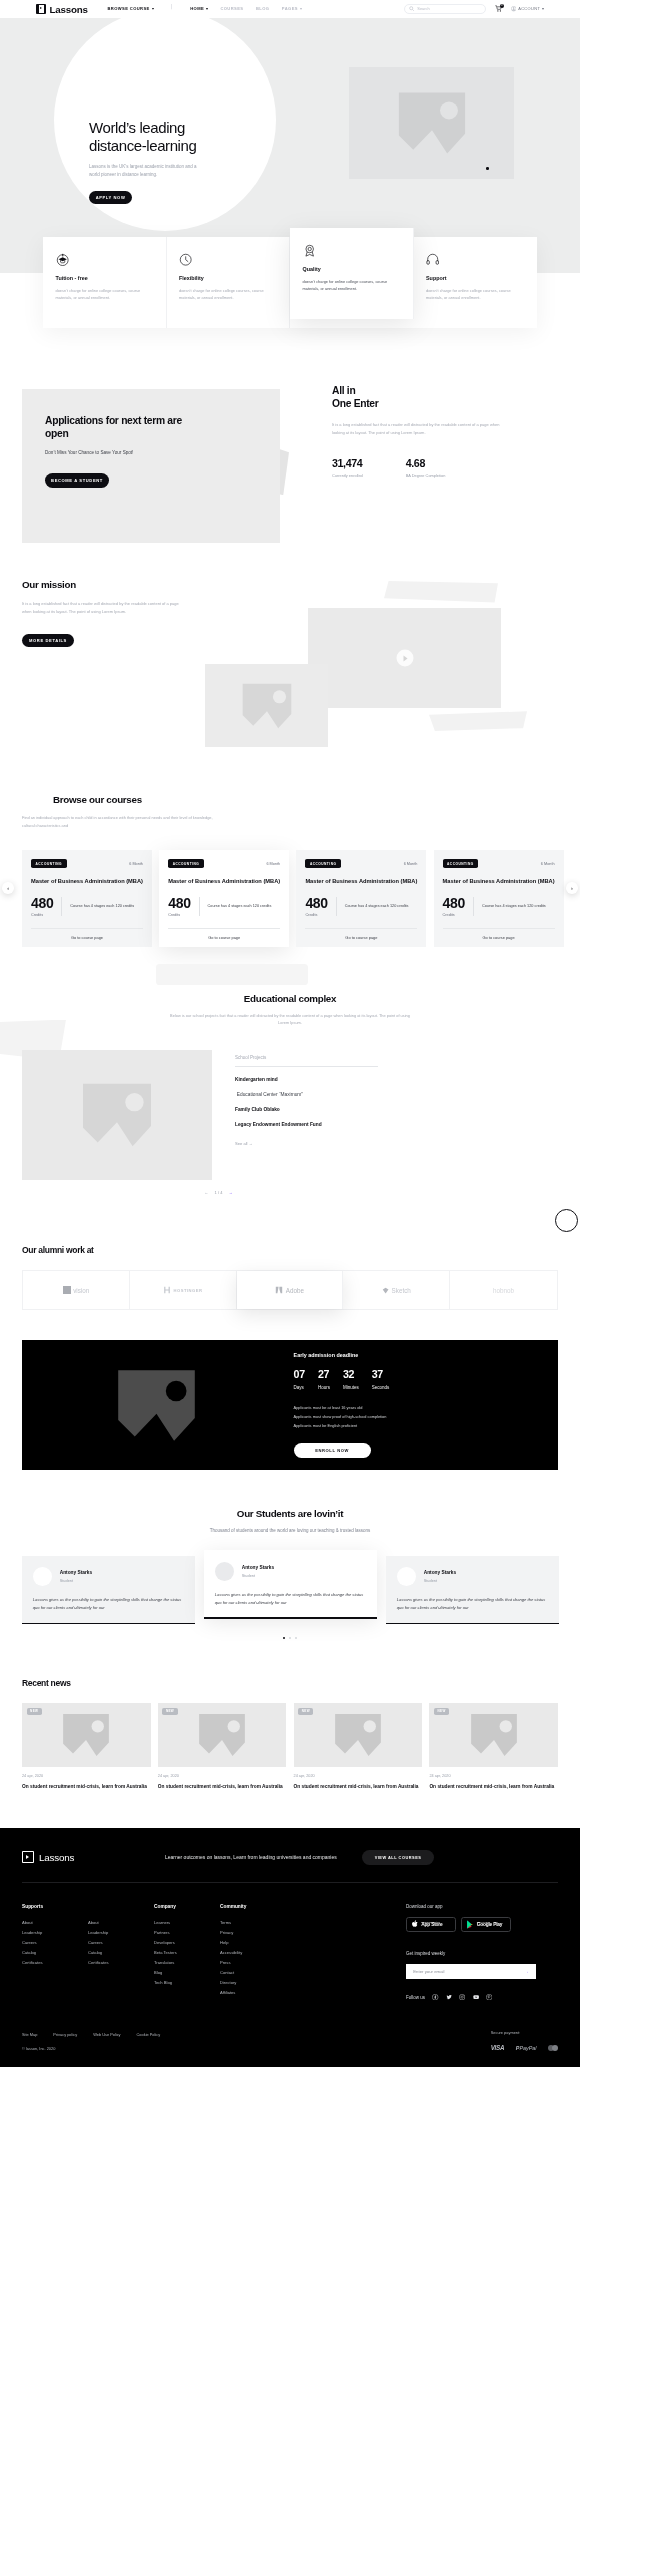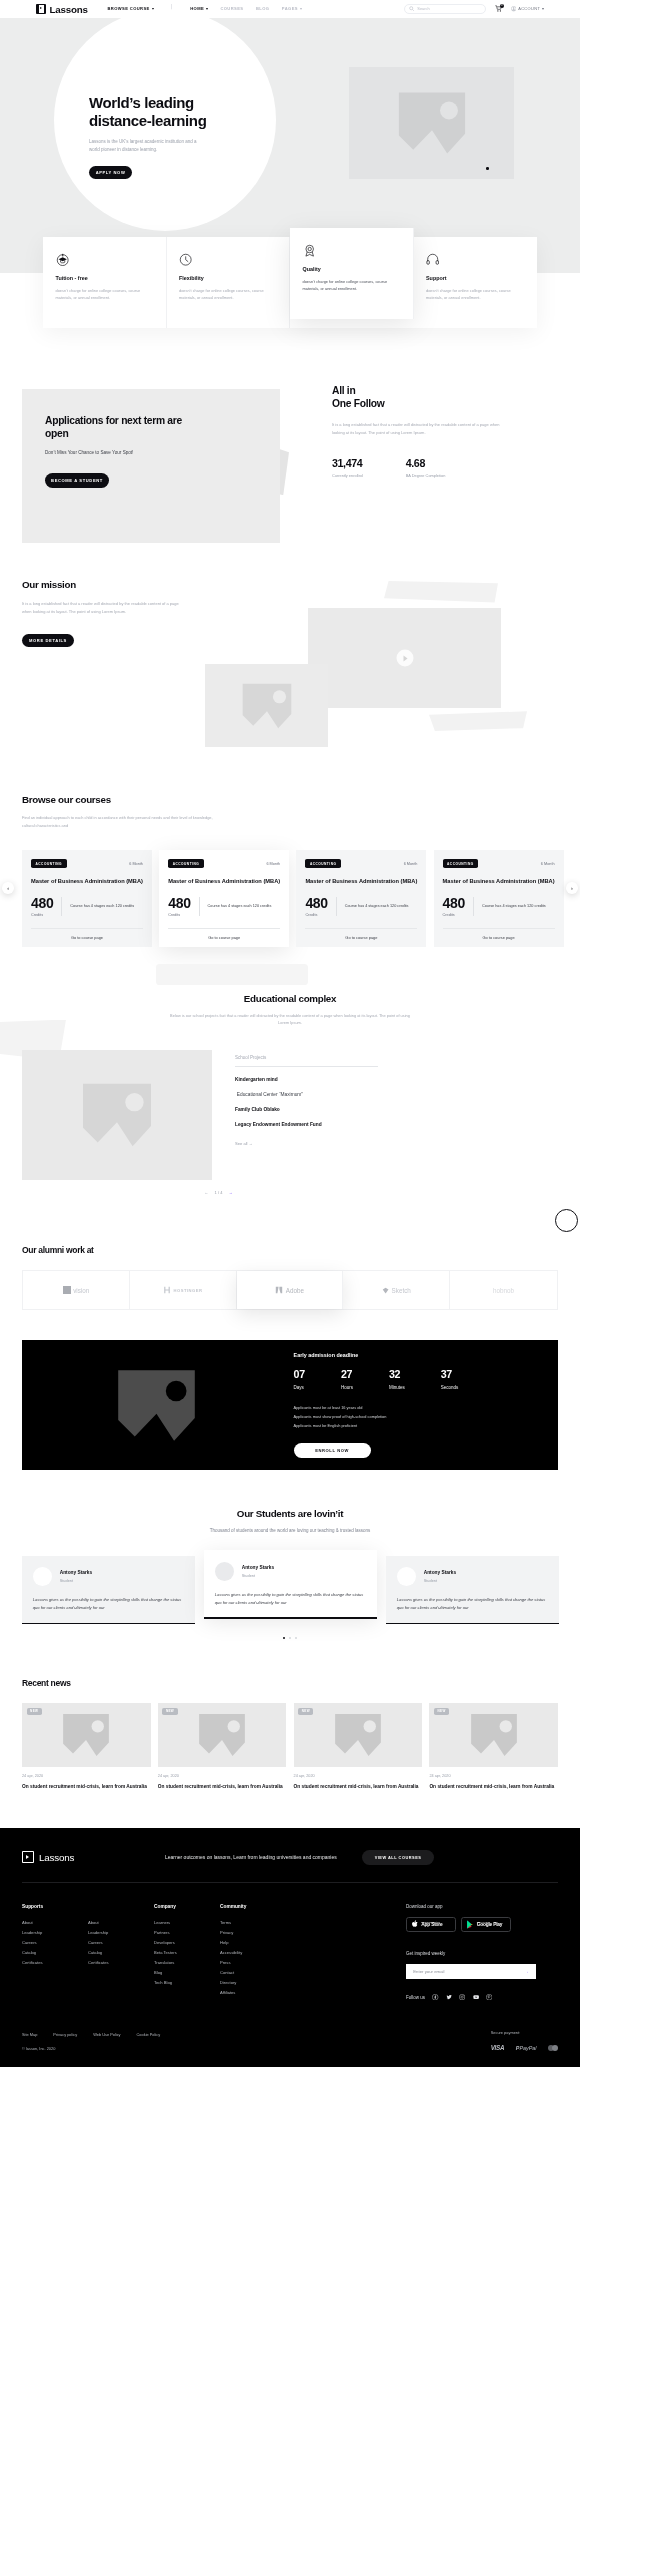--- a/index.html
+++ b/index.html
@@ -31,21 +31,21 @@
   .ico { width:5.4px; height:5.4px; display:inline-block; position:relative; }
   .cart { position:relative; }
   .cart-badge { position:absolute; top:-1.8px; right:-1.8px; width:4px;height:4px;border-radius:50%;
      background:#0d0d12; color:#fff; font-size:2.7px; display:flex;align-items:center;justify-content:center; }
   .account { font-size:3.9px; letter-spacing:0.4px; color:#6c707c; display:flex;align-items:center;gap:1.8px; }
 
   
   .hero { background:#eceded; height:255px; position:relative; }
   .hero-circle { position:absolute; left:54px; top:-9px; width:222px; height:222px; border-radius:50%; background:#fff; }
   .hero-inner { position:absolute; left:89px; top:76px; width:206px; }
-  .hero-h1 { font-size:15px; font-weight:700; line-height:1.22; letter-spacing:-0.4px; }
+  .hero-h1 { font-size:15px; font-weight:400; line-height:1.22; letter-spacing:-0.4px;margin-top:25px; }
   .hero-p { margin-top:7.2px; font-size:4.5px; line-height:1.75; color:#9ba0ab; max-width:114px;}
   .btn { display:inline-flex; align-items:center; justify-content:center; background:#0d0d12; color:#fff;
      border-radius:36px; font-size:4.1px; font-weight:700; letter-spacing:0.6px; }
   .btn-apply { margin-top:12.5px; width:43px; height:12.5px; }
   .hero-img { position:absolute; left:349px; top:49px; width:165px; height:112px; background:#e2e3e4; }
   .ph-shape { position:absolute; left:50%; top:50%; transform:translate(-50%,-50%); }
   .hero-dot { position:absolute; right:91px; top:149px; width:2.7px;height:2.7px;border-radius:50%;background:#0d0d12;}
 
   
   .features-wrap { position:relative; margin-top:-36px; }
@@ -84,21 +84,21 @@
      border-radius:50%; background:rgba(255,255,255,.85); display:flex;align-items:center;justify-content:center;}
   .vid-play:after{content:"";width:0;height:0;border-left:4.5px solid #d6d6d6;border-top:3px solid transparent;border-bottom:3px solid transparent;margin-left:1.8px;}
   .mission-img { position:absolute; left:183px; top:85px; width:123px; height:83px; background:#ebebeb; }
   .deco-tl { position:absolute; left:362px; top:1.8px; width:114px; height:21.5px; background:#f2f2f2;
      clip-path:polygon(4% 0,100% 10%,97% 100%,0 80%); }
   .deco-br { position:absolute; left:407px; top:132px; width:98px; height:19.7px; background:#f2f2f2;
      clip-path:polygon(0 18%,100% 0,96% 86%,6% 100%); }
 
   
   .courses { margin-top:36px; position:relative; }
-  .sec-h2 { font-size:9.8px; font-weight:800; letter-spacing:-0.3px; }
+  .sec-h2 { font-size:9.8px; font-weight:800; letter-spacing:-0.3px;margin-left:31px; }
   .sec-p { margin-top:9px; font-size:3.9px; line-height:2; color:#a5a9b3; max-width:197px; }
   .courses-row { margin-top:19.7px; display:flex; gap:7.2px; }
   .course-card { width:130px; background:#f4f5f6; padding:9.8px 9px 0 9px; flex:0 0 auto;}
   .course-card.white { background:#fff; box-shadow:0 5.4px 23px rgba(0,0,0,.10); }
   .course-top { display:flex; align-items:center; justify-content:space-between; }
   .tag { background:#0d0d12; color:#fff; font-size:3.2px; font-weight:700; letter-spacing:0.5px;
      padding:2.2px 4.5px; border-radius:1.8px; }
   .course-month { font-size:3.8px; color:#6c707c; }
   .course-title { margin-top:9px; font-size:5.7px; font-weight:700; line-height:1.42; }
   .course-meta { margin-top:10.7px; display:flex; align-items:center; gap:8px; }
@@ -139,21 +139,21 @@
   .alumni-cell { height:38px; display:flex; align-items:center; justify-content:center;
       border-right:0.9px solid #f0f1f3; color:#c4c7ce; font-size:6.3px; gap:2.7px;}
   .alumni-cell:last-child{border-right:none;}
   .alumni-cell.pop { background:#fff; box-shadow:0 5.4px 19.7px rgba(0,0,0,.10); position:relative; z-index:2; color:#b4b7bd;}
 
   
   .countdown { margin-top:30px; background:#000; height:130px; display:flex; align-items:center; color:#fff; }
   .cd-left { width:268px; display:flex; align-items:center; justify-content:center; }
   .cd-right { padding-left:3.6px; }
   .cd-title { font-size:5.4px; font-weight:700; }
-  .cd-nums { margin-top:9.8px; display:flex; gap:36px; }
+  .cd-nums { margin-top:9.8px; display:flex; gap:13px; }
   .cd-num { font-size:10.7px; font-weight:800; letter-spacing:-0.3px; }
   .cd-unit { margin-top:4.5px; font-size:4.5px; color:#f2f2f2; }
   .cd-list { margin-top:14.3px; }
   .cd-li { font-size:3.9px; color:#d4d5d8; line-height:2.3; }
   .btn-enroll { margin-top:12.5px; width:77px; height:15px; background:#fff; color:#0d0d12; }
 
   
   .testi { margin-top:38px; text-align:center; }
   .testi-h2 { font-size:9.8px; font-weight:800; letter-spacing:-0.3px; }
   .testi-p { margin:7.2px auto 0; font-size:4.5px; line-height:1.85; color:#7d828e; width:188px; }
@@ -351,21 +351,21 @@
     <div class="applications">
       <div class="app-deco"></div>
       <div class="app-card">
         <div class="app-h2">Applications for next term are open</div>
         <div class="app-sub">Don’t Miss Your Chance to Save Your Spot!</div>
         <div class="btn btn-student">BECOME A STUDENT</div>
       </div>
       <div class="allin">
         <div class="allin-h2">
           <span>All in</span><br>
-          <span>One Follow</span>
+          <span>One Enter</span>
         </div>
         <div class="allin-p">It is a long established fact that a reader will distracted by the readable content of a page when looking at its layout. The point of using Lorem Ipsum.</div>
         <div class="stats">
           <div>
             <div class="stat-num">31,474</div>
             <div class="stat-label">Currently enrolled</div>
           </div>
           <div>
             <div class="stat-num">4.68</div>
             <div class="stat-label">BA Degree Completion</div>

